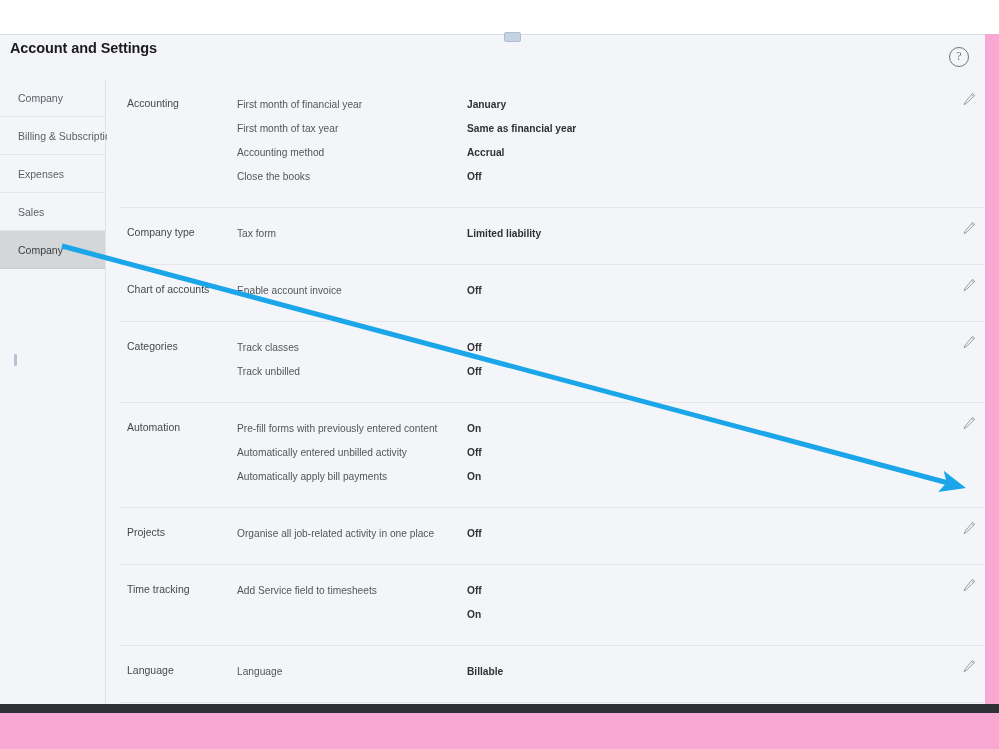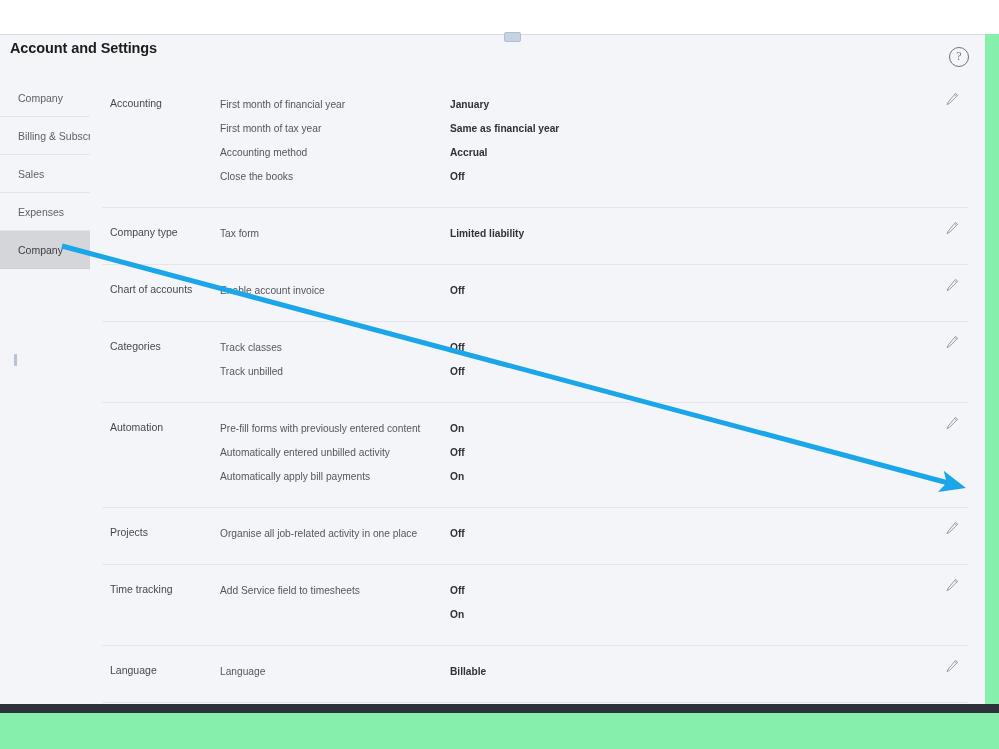--- a/index.html
+++ b/index.html
@@ -13,21 +13,21 @@
   }
   body {
     font-family: "Liberation Sans", sans-serif;
     -webkit-font-smoothing: antialiased;
   }
 
   #root {
     position: relative;
     width: 999px;
     height: 749px;
-    background: #86efac;
+    background: #f9a8d4;
   }
 
   
   .top-strip {
     position: absolute;
     left: 0; top: 0;
     width: 999px; height: 34px;
     background: #ffffff;
   }
   .page-title {
@@ -129,21 +129,21 @@
     width: 3px;
     height: 12px;
     background: #b7c2d4;
     border-radius: 1px;
     z-index: 30;
   }
 
   
   .content {
     position: absolute;
-    left: 90px;
+    left: 107px;
     top: 44px;
     width: 878px;
     height: 626px;
     background: #f4f5f8;
     box-sizing: border-box;
     overflow: hidden;
   }
   .content-inner {
     position: absolute;
     left: 12px;
@@ -236,22 +236,22 @@
 
   <div class="window">
 
     <div class="window-header">
       <div class="help-icon">?</div>
     </div>
 
     <nav class="sidebar" id="sidebar">
         <div class="nav-item"><span>Company</span></div>
         <div class="nav-item"><span>Billing &amp; Subscription</span></div>
+        <div class="nav-item"><span>Expenses</span></div>
         <div class="nav-item"><span>Sales</span></div>
-        <div class="nav-item"><span>Expenses</span></div>
         <div class="nav-item selected"><span>Company</span></div>
       </nav>
 
     <div class="content">
       <div class="content-inner" id="content-inner">
           <div class="setting-group">
             <div class="group-label">Accounting</div>
             <div class="rows">
               <div class="srow">
                 <div class="srow-name">First month of financial year</div>

